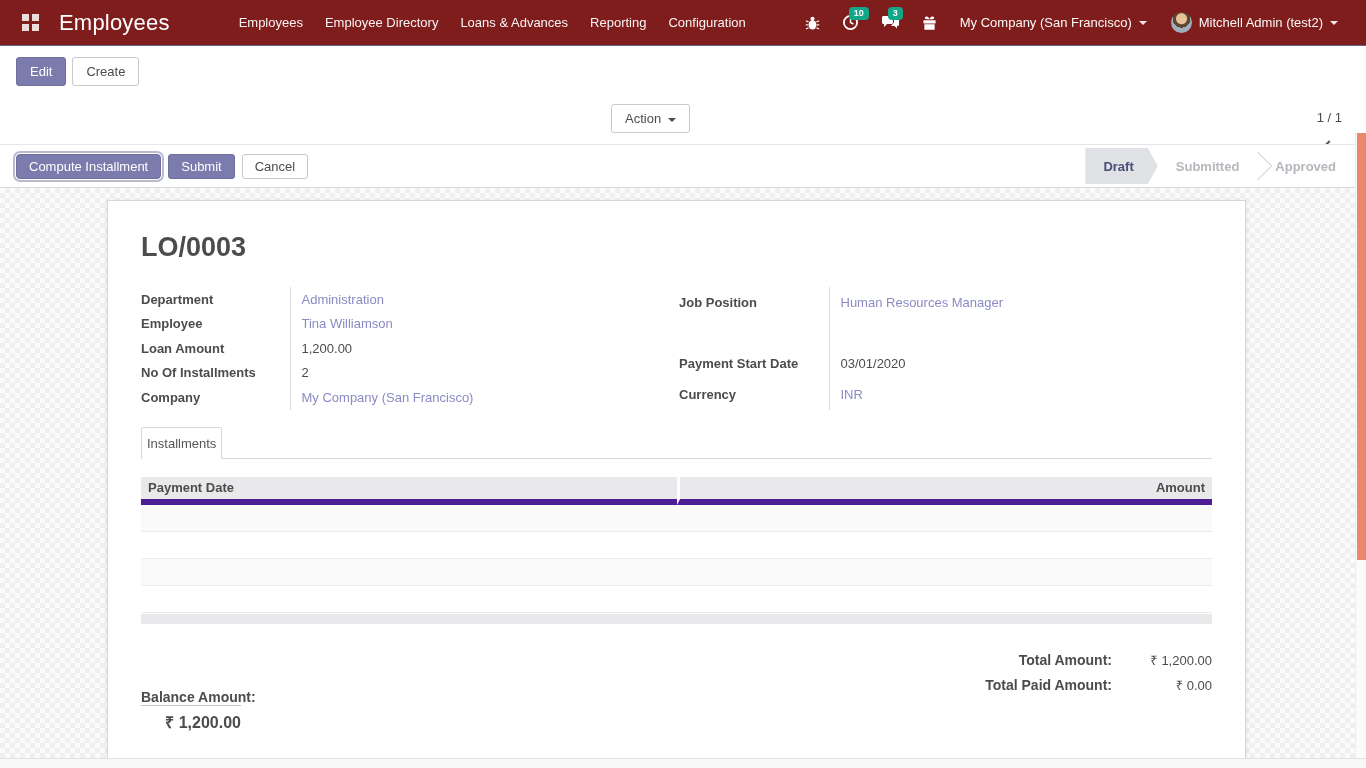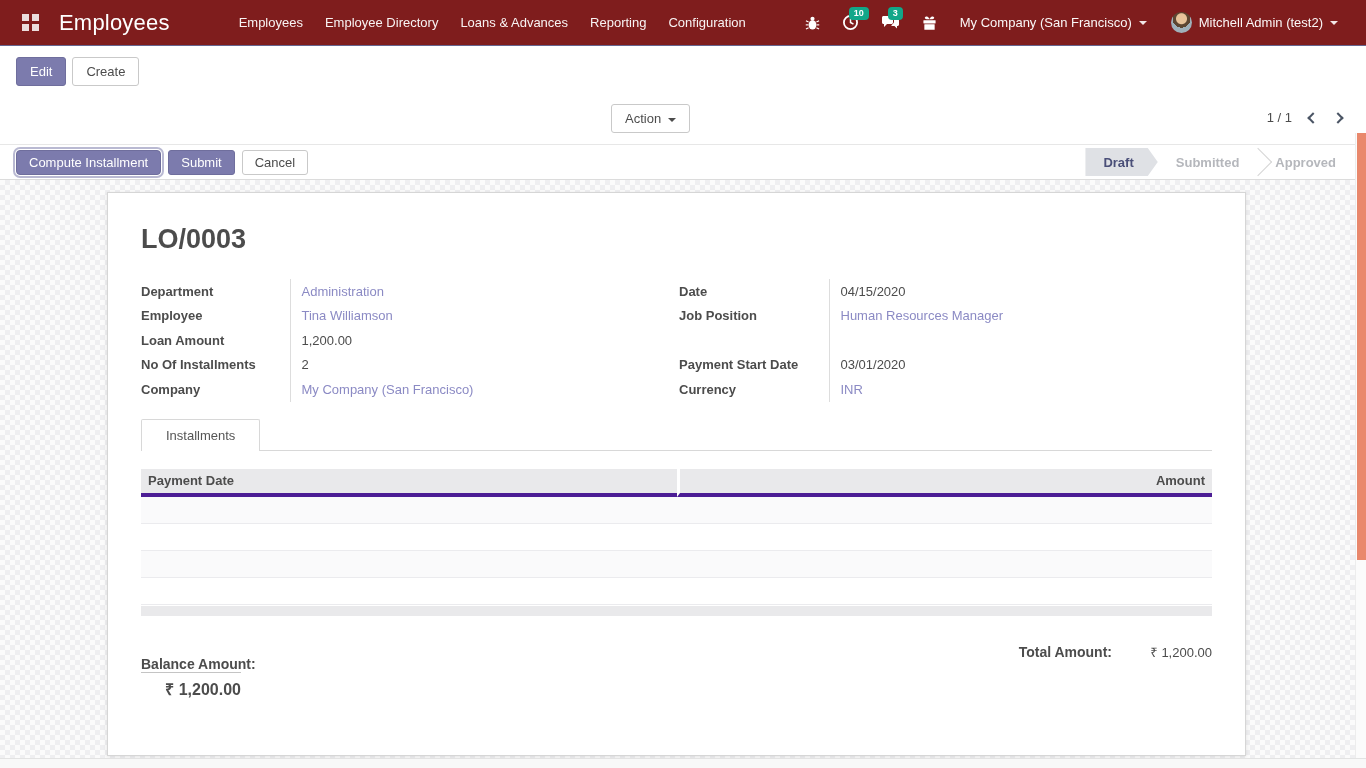--- a/index.html
+++ b/index.html
@@ -33,29 +33,29 @@
   .breadcrumb .crumb-link { cursor:pointer; }
   .breadcrumb .crumb-sep { color:#8d8cb5; padding:0 4px; }
   .cp-row { margin:11px 16px 0 16px; display:flex; gap:6px; }
   .btn { font-size:13px; padding:6px 13px; border-radius:3px; border:1px solid transparent;
          background:#fff; color:#4c4c4c; cursor:pointer; font-family:inherit; }
   .btn-primary { background:#7c7bad; border-color:#6f6e9d; color:#fff; }
   .btn-default { border-color:#c9c9c9; }
   .action-wrap { position:absolute; left:611px; top:47px; }
   .btn .a-caret { width:0; height:0; border-left:4px solid transparent; border-right:4px solid transparent;
                   border-top:4px solid #4c4c4c; display:inline-block; margin-left:7px; vertical-align:middle; }
-  .pager-wrap { position:absolute; right:24px; top:53px; display:flex; align-items:center; gap:17px; }
+  .pager-wrap { position:absolute; right:24px; top:53px; display:flex; align-items:center; gap:17px;flex-direction:column; }
   .pager-value { font-size:13px; color:#4c4c4c; cursor:pointer; }
   .chev { width:8px; height:8px; border-top:2px solid #4a5464; border-right:2px solid #4a5464;
           display:inline-block; cursor:pointer; }
   .chev.left { transform:rotate(-135deg); }
   .chev.right { transform:rotate(45deg); }
 
   
-  .statusbar { height:36px; background:#fff; border-top:1px solid #e7e7e7; border-bottom:1px solid #dcdcdc;
+  .statusbar { height:44px; background:#fff; border-top:1px solid #e7e7e7; border-bottom:1px solid #dcdcdc;
                display:flex; align-items:center; padding-left:16px; position:relative; }
   .sb-buttons { display:flex; gap:7px; }
   .btn-sm { font-size:13px; padding:4px 12px; }
   .btn-focus { box-shadow:0 0 0 1px #fff, 0 0 0 3px #b9b9d2; border-radius:4px; }
   .status-steps { position:absolute; right:12px; top:3px; bottom:3px; display:flex; }
   .step { display:flex; align-items:center; padding:0 18px; font-size:13px; font-weight:bold;
           color:#b5b7bc; position:relative; cursor:pointer; }
   .step.active { background:#dfe1e5; color:#4a4f78; padding-right:24px;
                  clip-path:polygon(0 0, calc(100% - 10px) 0, 100% 50%, calc(100% - 10px) 100%, 0 100%); }
   .step.sep::before { content:""; position:absolute; left:-9px; top:50%; width:19px; height:19px;
@@ -76,26 +76,26 @@
   table.o-group.right { width:533px; }
   .o-group td { height:24.5px; vertical-align:middle; font-size:13px; }
   td.o-label { font-weight:bold; color:#4c4c4c; border-right:1px solid #ddd; }
   table.o-group.left td.o-label { width:149px; }
   table.o-group.right td.o-label { width:150px; }
   td.o-label.empty { border-right:1px solid #ddd; }
   td.o-value { padding-left:11px; color:#4c4c4c; }
   .link { color:#8b8ac4; cursor:pointer; }
 
   .tab-bar { margin-top:17px; height:32px; box-shadow:inset 0 -1px 0 #d8d8d8; display:flex; }
-  .tab { height:32px; padding:8px 24px 0; font-size:13px; color:#555; background:#fff;
+  .tab { height:32px; padding:8px 5px 0; font-size:13px; color:#555; background:#fff;
          border:1px solid #d8d8d8; border-bottom:none; border-radius:2px 2px 0 0; cursor:pointer; }
 
   table.inst { width:100%; border-collapse:separate; border-spacing:0; margin-top:18px; }
   .inst th { height:28px; background:#e9e9eb; font-size:13px; font-weight:bold; color:#4c4c4c;
-             text-align:left; padding:0 7px; border-bottom:4px solid #4c1d95; cursor:pointer; }
+             text-align:left; padding:0 7px; border-bottom:6px solid #4c1d95; cursor:pointer; }
   .inst th.col-amount { text-align:right; border-left:3px solid #fff; width:50%; }
   .inst tbody td { height:27px; border-bottom:1px solid #ebebee; }
   .inst tbody tr:nth-child(odd) td { background:#fafafb; }
   .foot-strip { height:10px; background:#e9e9eb; margin-top:1px; }
 
   .totals { margin-top:27px; }
   .total-row { display:flex; justify-content:flex-end; align-items:baseline; height:25px; }
   .total-label { font-weight:bold; font-size:14px; color:#4c4c4c; }
   .total-value { width:100px; text-align:right; font-size:13px; color:#4c4c4c; }
   .total-row.balance { height:32px;flex-direction:column; }
@@ -228,24 +228,20 @@
         </tr>
         <tr>
           <td class="o-label">Company</td>
           <td class="o-value"><span class="link">My Company (San Francisco)</span></td>
         </tr>
       </tbody>
         </table>
 
       <table class="o-group right">
         <tbody>
-            <tr>
-          <td class="o-label">Date</td>
-          <td class="o-value">04/15/2020</td>
-        </tr>
         <tr>
           <td class="o-label">Job Position</td>
           <td class="o-value"><span class="link">Human Resources Manager</span></td>
         </tr>
         <tr>
           <td class="o-label empty"></td>
           <td class="o-value"></td>
         </tr>
         <tr>
           <td class="o-label">Payment Start Date</td>
@@ -288,20 +284,24 @@
             <td></td>
           </tr>
       </tbody>
     </table>
     <div class="foot-strip"></div>
 
     <div class="totals">
       <div class="total-row">
         <span class="total-label">Total Amount:</span>
         <span class="total-value">₹ 1,200.00</span>
+      </div>
+      <div class="total-row">
+        <span class="total-label">Total Paid Amount:</span>
+        <span class="total-value">₹ 0.00</span>
       </div>
       <div class="total-row balance">
         <span class="total-label">Balance Amount:</span>
         <span class="total-value">₹ 1,200.00</span>
       </div>
     </div>
   </div>
 </div>
 
 <div class="v-scrollbar">

